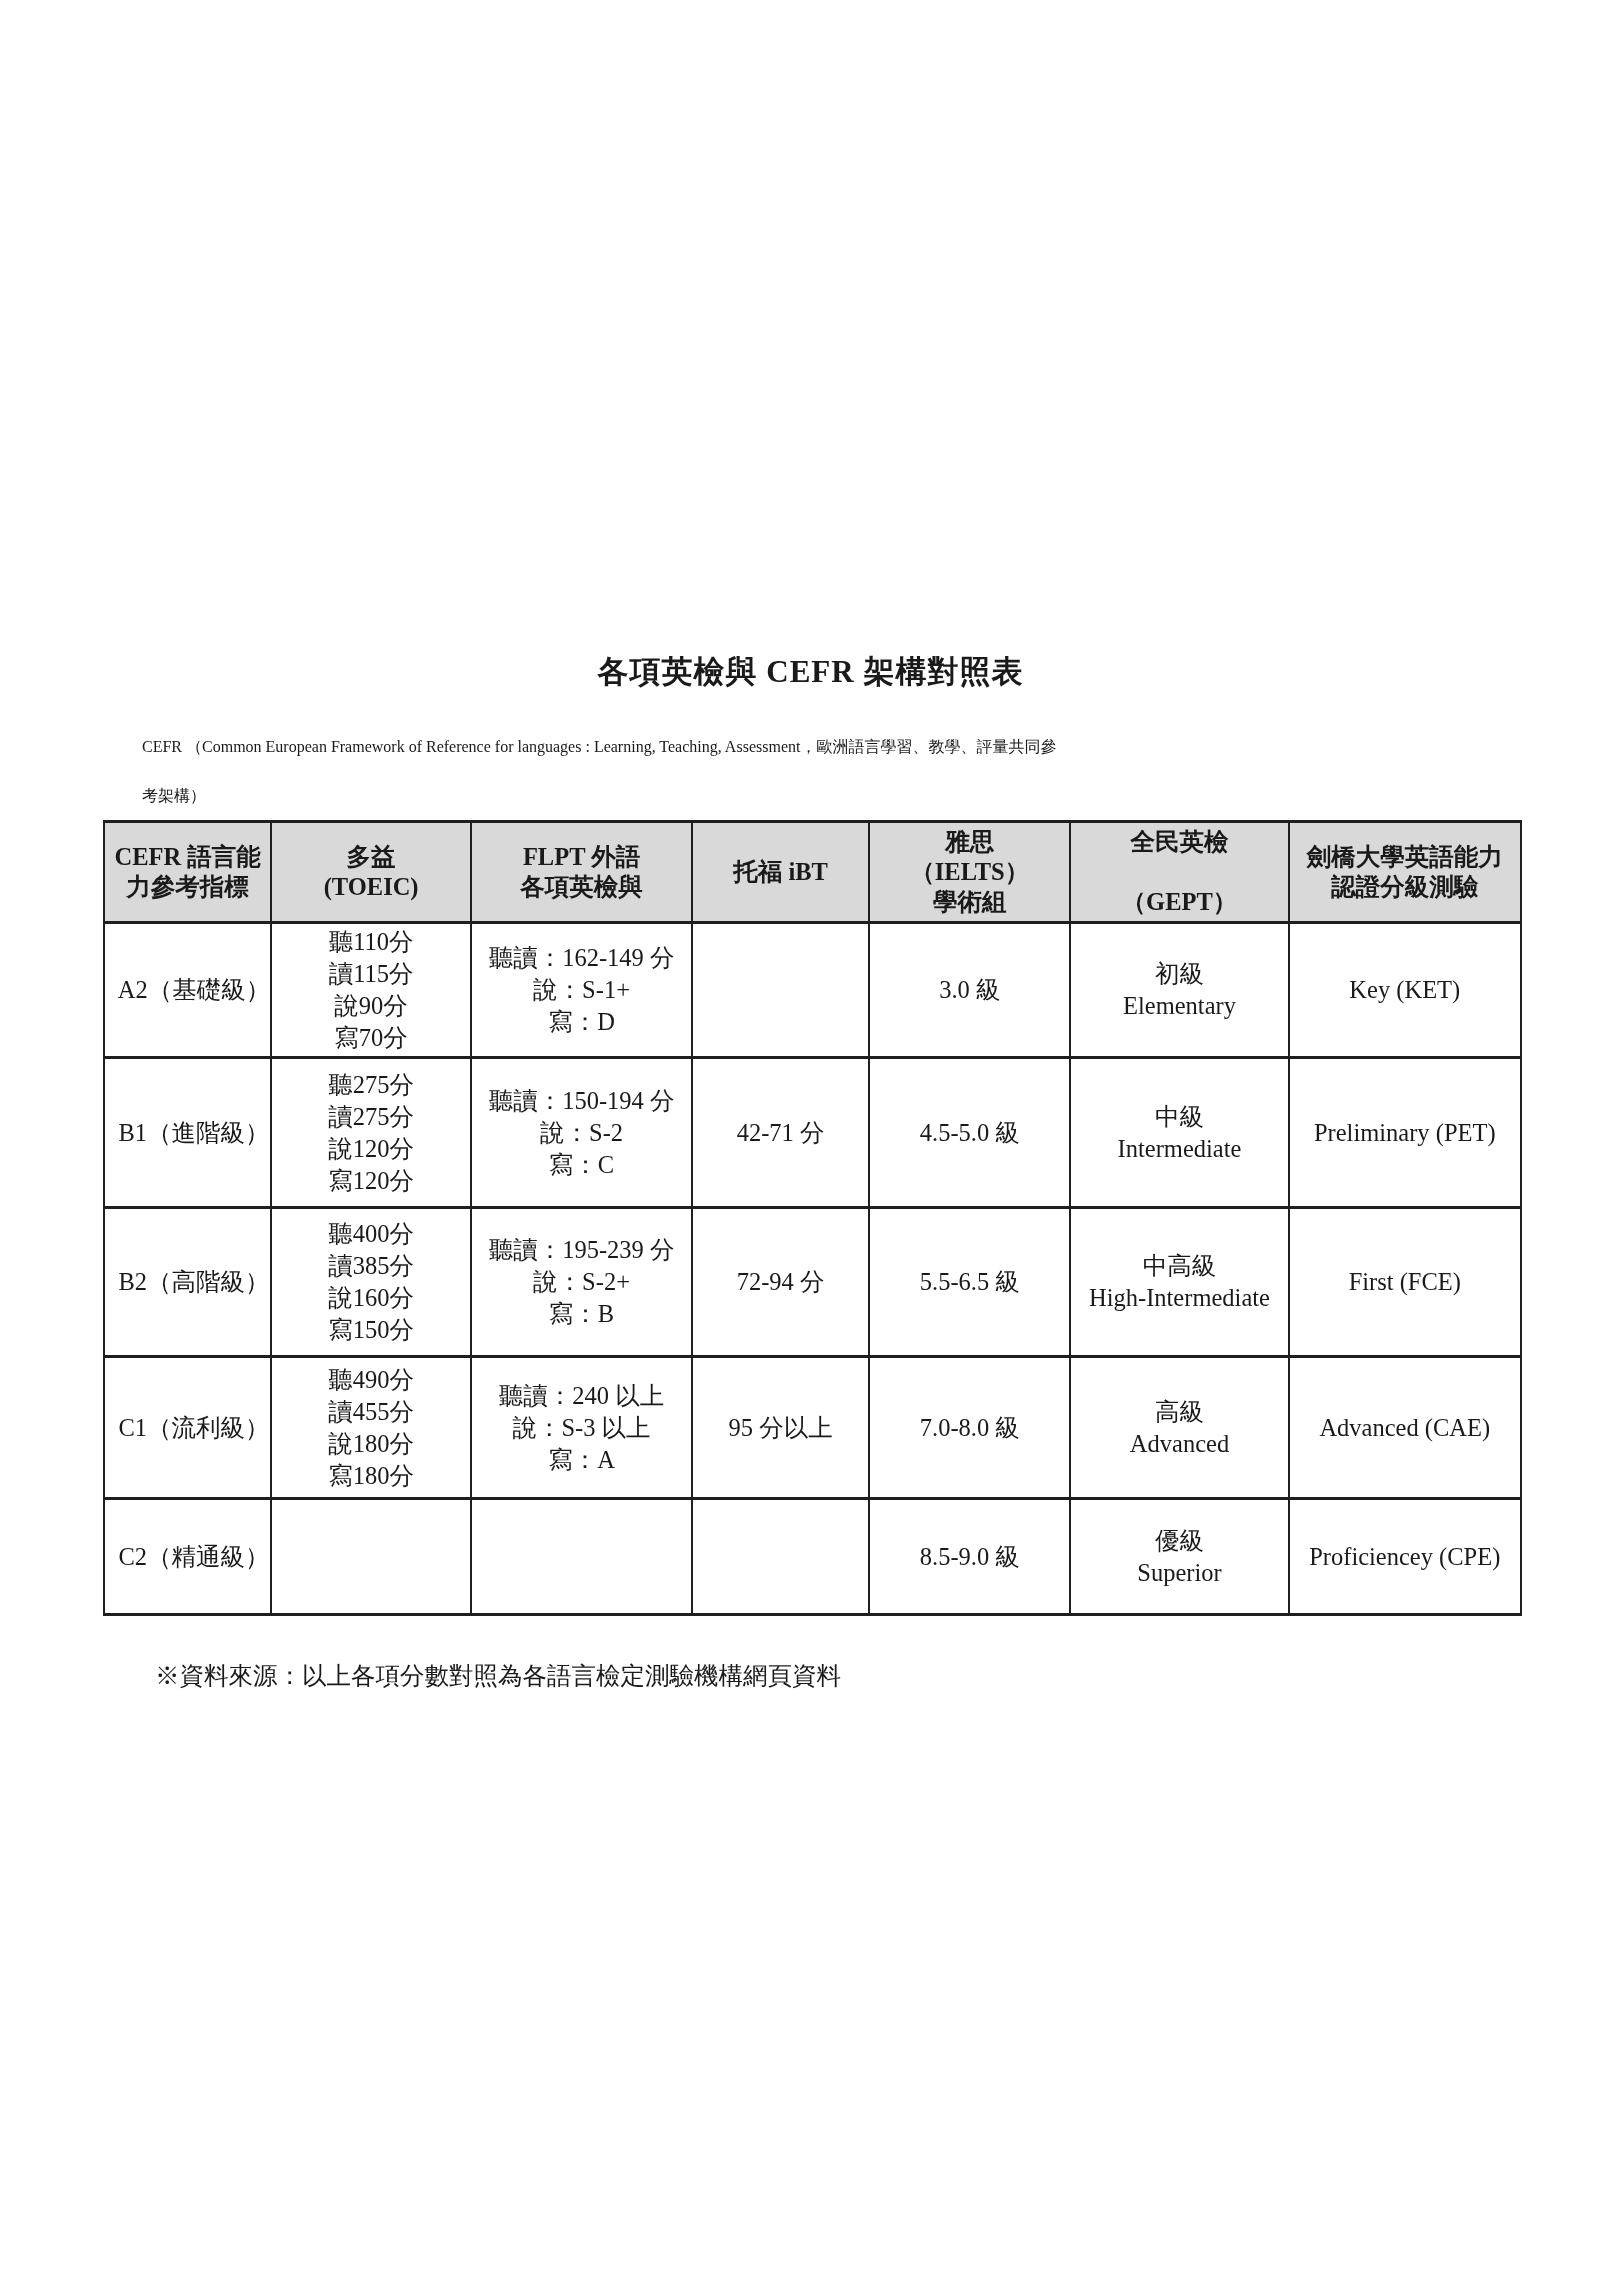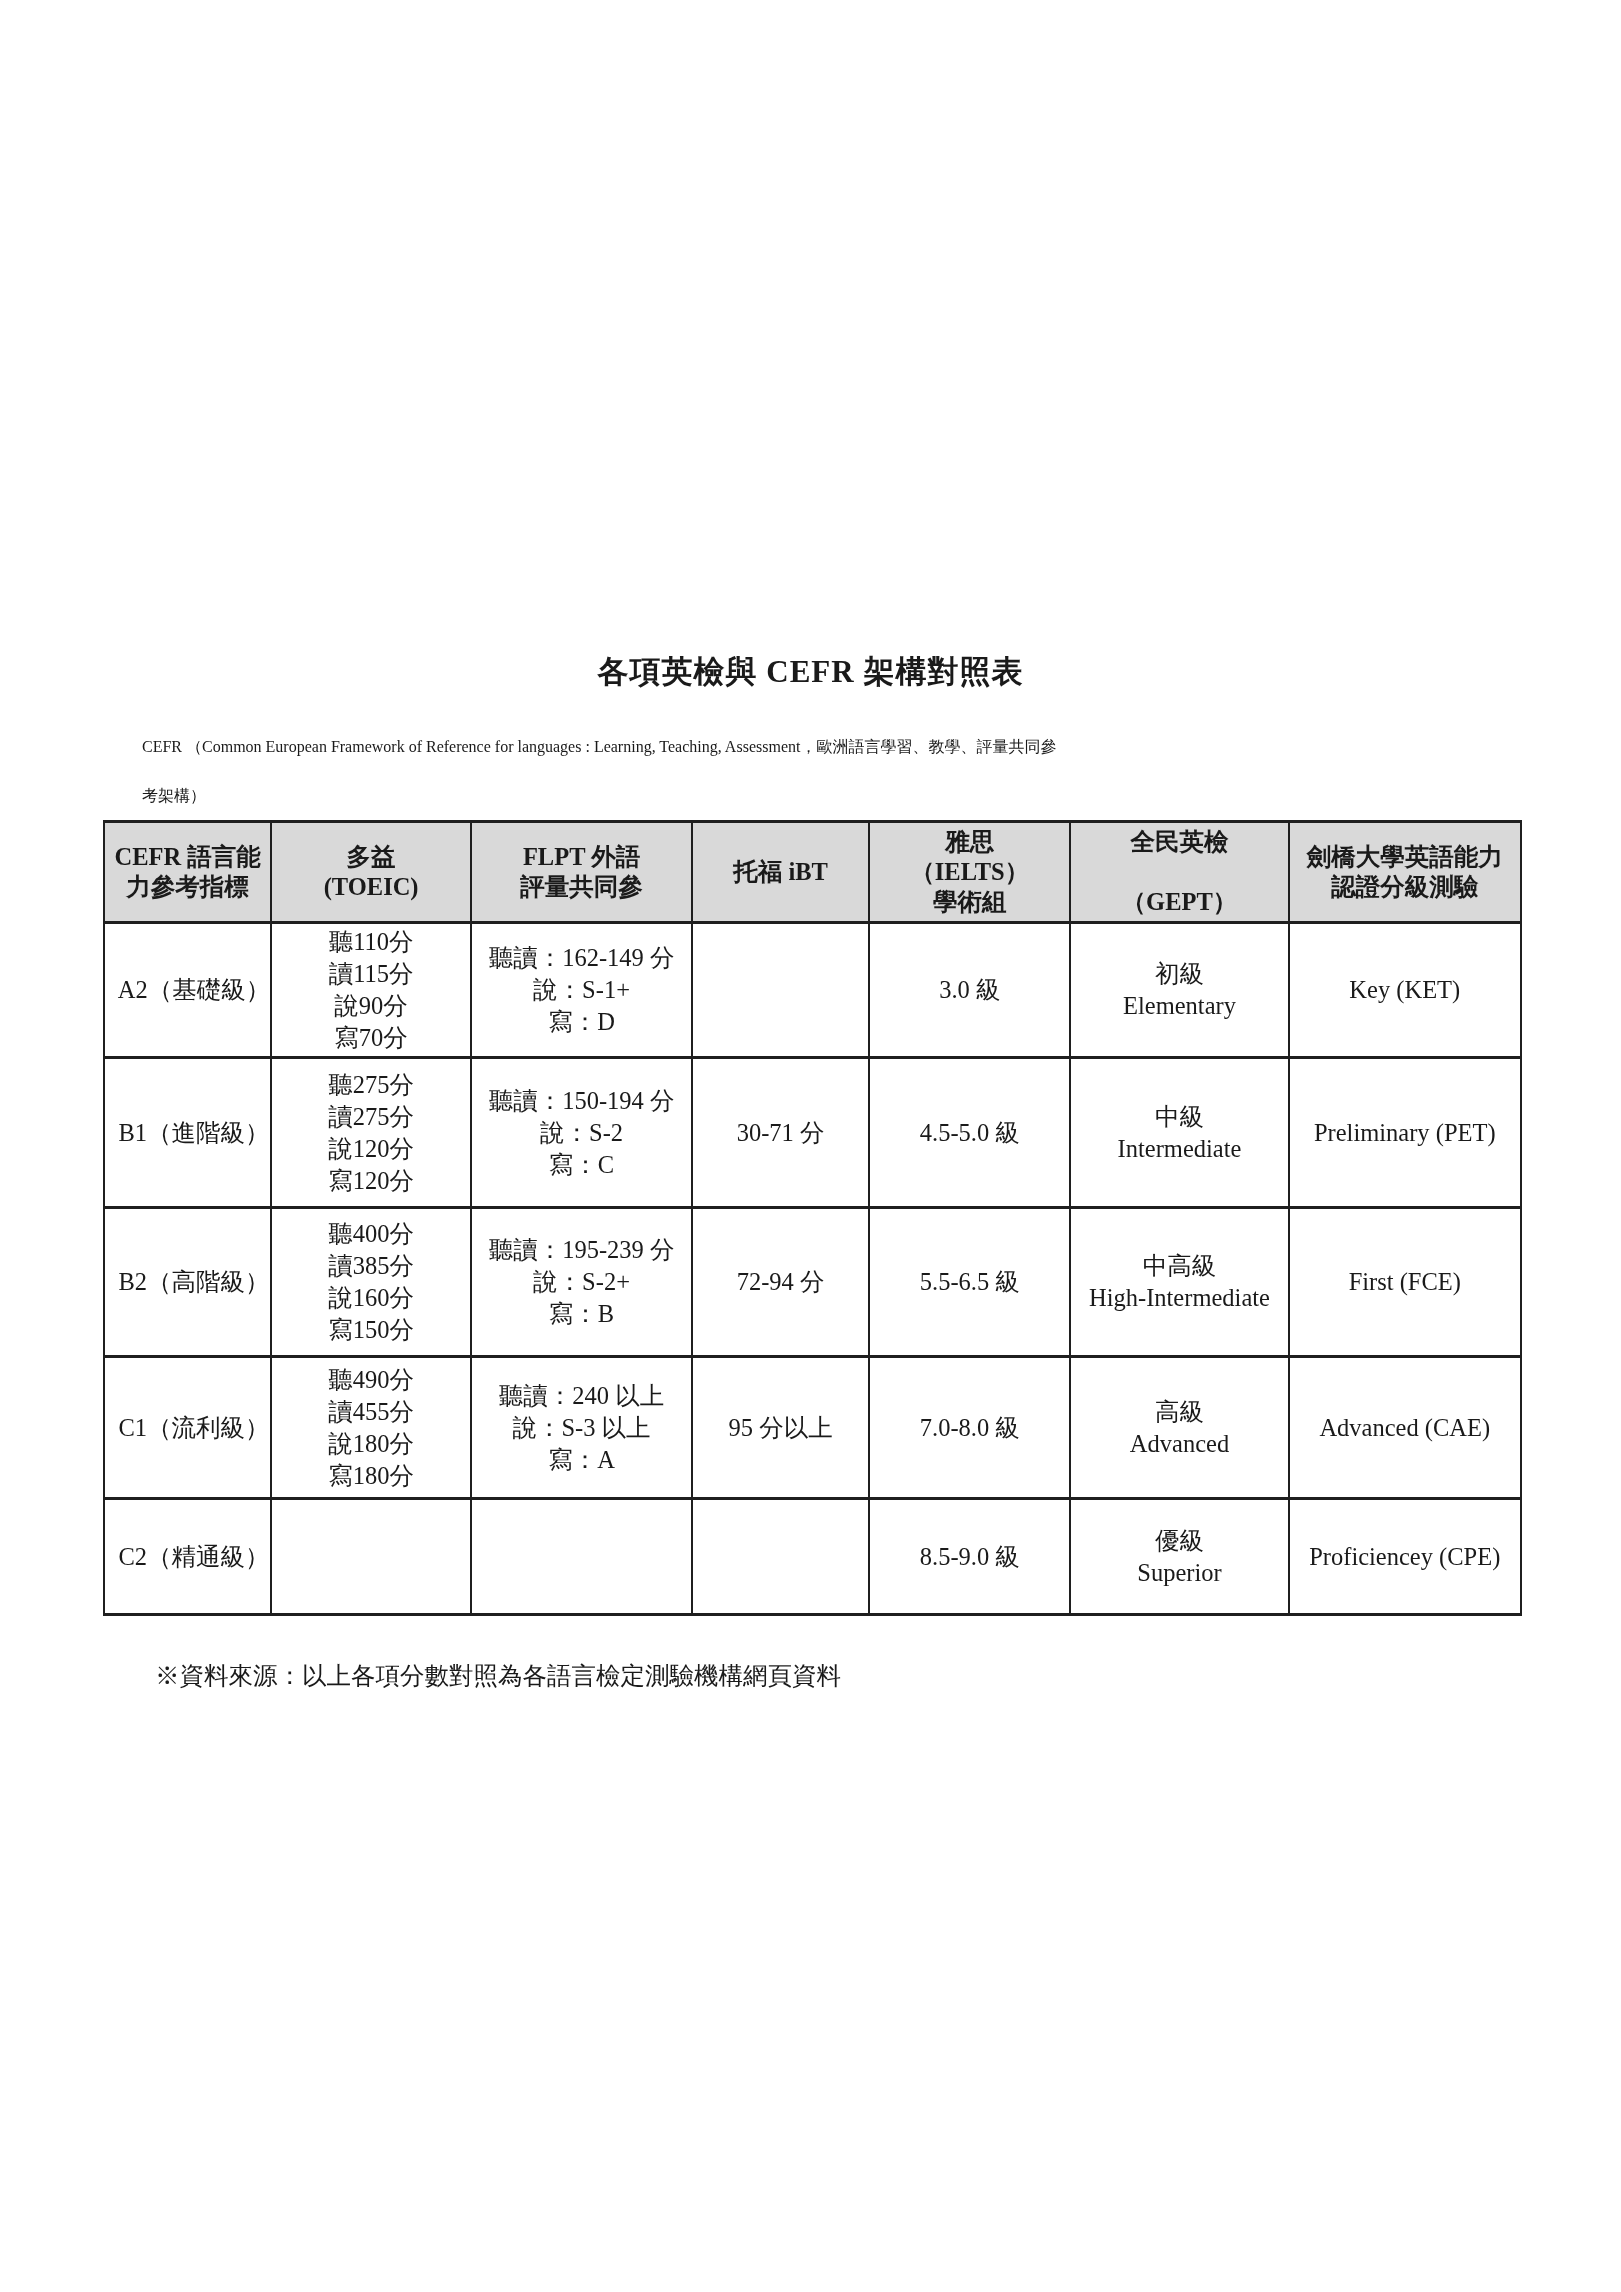--- a/index.html
+++ b/index.html
@@ -78,21 +78,21 @@
           <th>
             <div>CEFR 語言能</div>
             <div>力參考指標</div>
           </th>
           <th>
             <div>多益</div>
             <div>(TOEIC)</div>
           </th>
           <th>
             <div>FLPT 外語</div>
-            <div>評量共同參</div>
+            <div>各項英檢與</div>
           </th>
           <th>
             <div>托福 iBT</div>
           </th>
           <th>
             <div>雅思</div>
             <div>（IELTS）</div>
             <div>學術組</div>
           </th>
           <th>
@@ -143,21 +143,21 @@
             <div>讀275分</div>
             <div>說120分</div>
             <div>寫120分</div>
           </td>
           <td>
             <div>聽讀：150-194 分</div>
             <div>說：S-2</div>
             <div>寫：C</div>
           </td>
           <td>
-            <div>30-71 分</div>
+            <div>42-71 分</div>
           </td>
           <td>
             <div>4.5-5.0 級</div>
           </td>
           <td>
             <div>中級</div>
             <div>Intermediate</div>
           </td>
           <td>
             <div>Preliminary (PET)</div>

